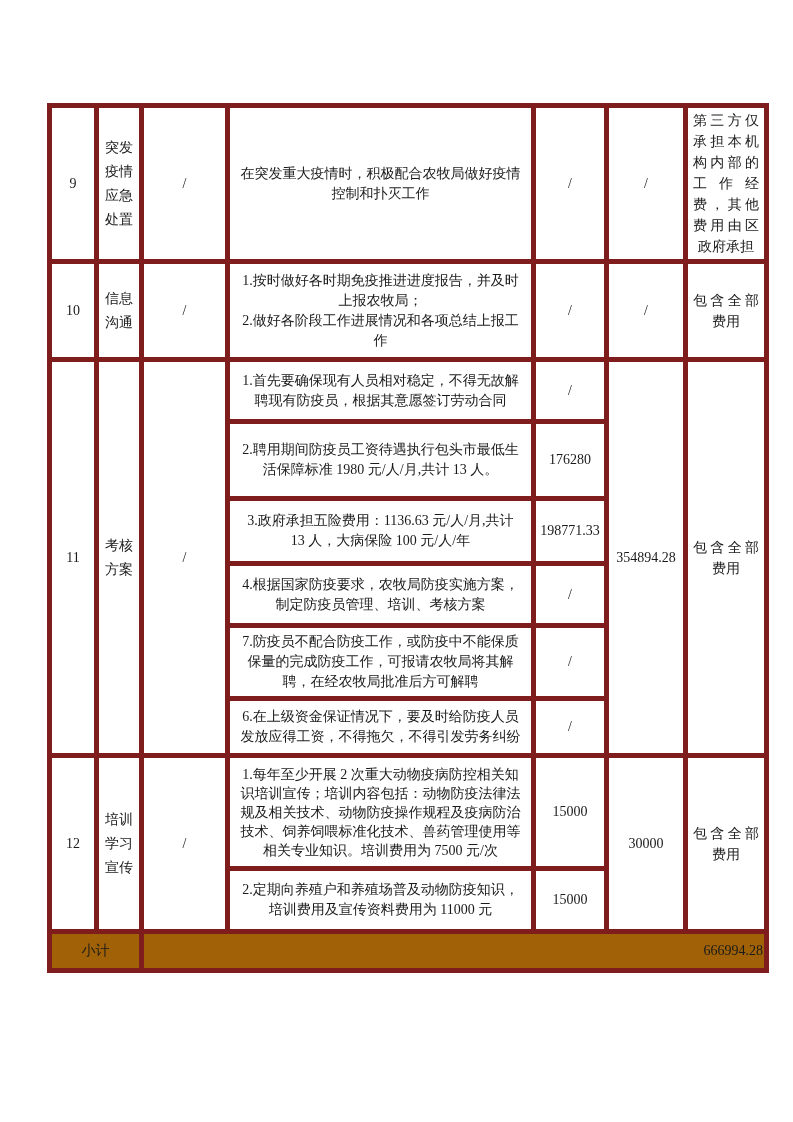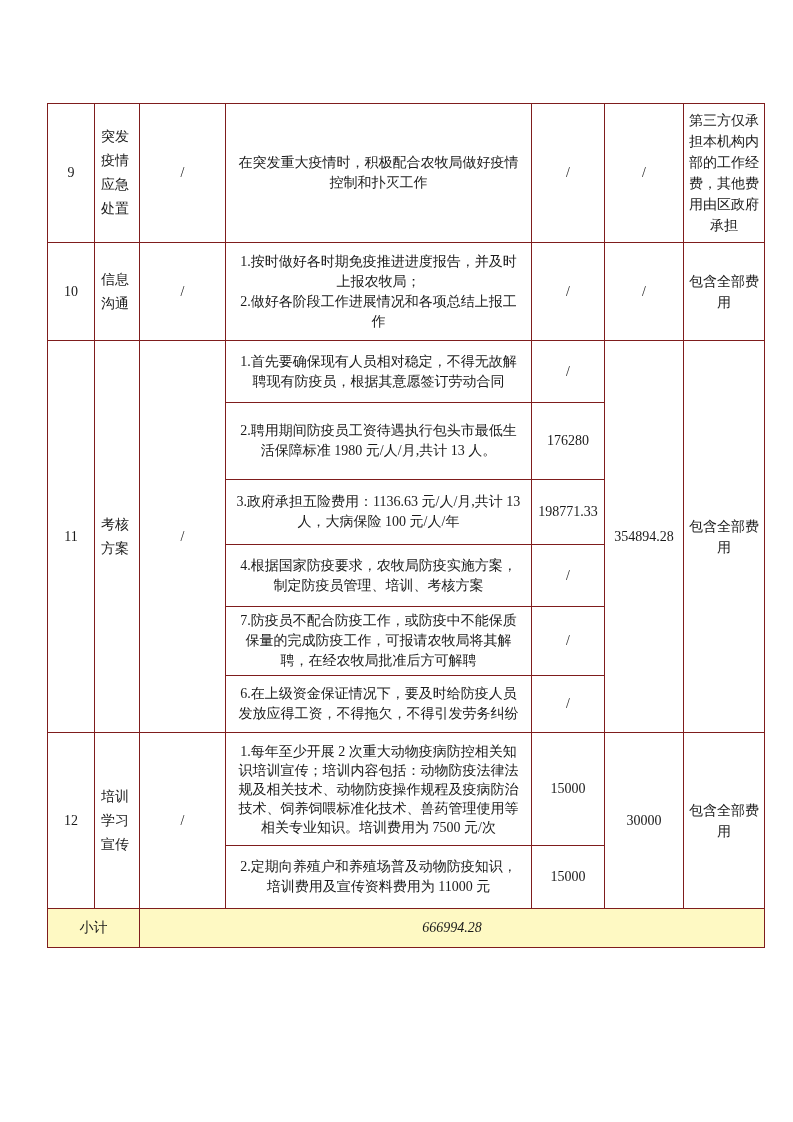--- a/index.html
+++ b/index.html
@@ -18,21 +18,21 @@
   }
   table.budget {
     position: absolute;
     left: 47px;
     top: 103px;
     border-collapse: collapse;
     table-layout: fixed;
     width: 717px;
   }
   table.budget td, table.budget th {
-    border: 1px solid #7f1d1d;
+    border: 5px solid #7f1d1d;
     font-size: 14px;
     font-weight: normal;
     vertical-align: middle;
     background: #ffffff;
     overflow: hidden;
   }
   td.c-num, td.c-basis, td.c-val, td.c-sub {
     text-align: center;
     padding: 2px 3px;
   }
@@ -49,30 +49,29 @@
     white-space: pre-line;
   }
   td.c-note {
     text-align: justify;
     text-align-last: center;
     font-weight: bold;
     line-height: 21px;
     padding: 2px 5px;
   }
   tr.footer-row td {
-    background: #fef9c3;
+    background: #a16207;
   }
   td.footer-label {
     font-weight: bold;
     text-align: center;
     font-size: 15px;
   }
   td.footer-total {
-    text-align: center;
-    font-style: italic;
+    text-align: right;
   }
 </style>
 </head>
 <body>
 
 <div class="page">
   <table class="budget">
     <colgroup>
       <col style="width:47px">
       <col style="width:45px">

